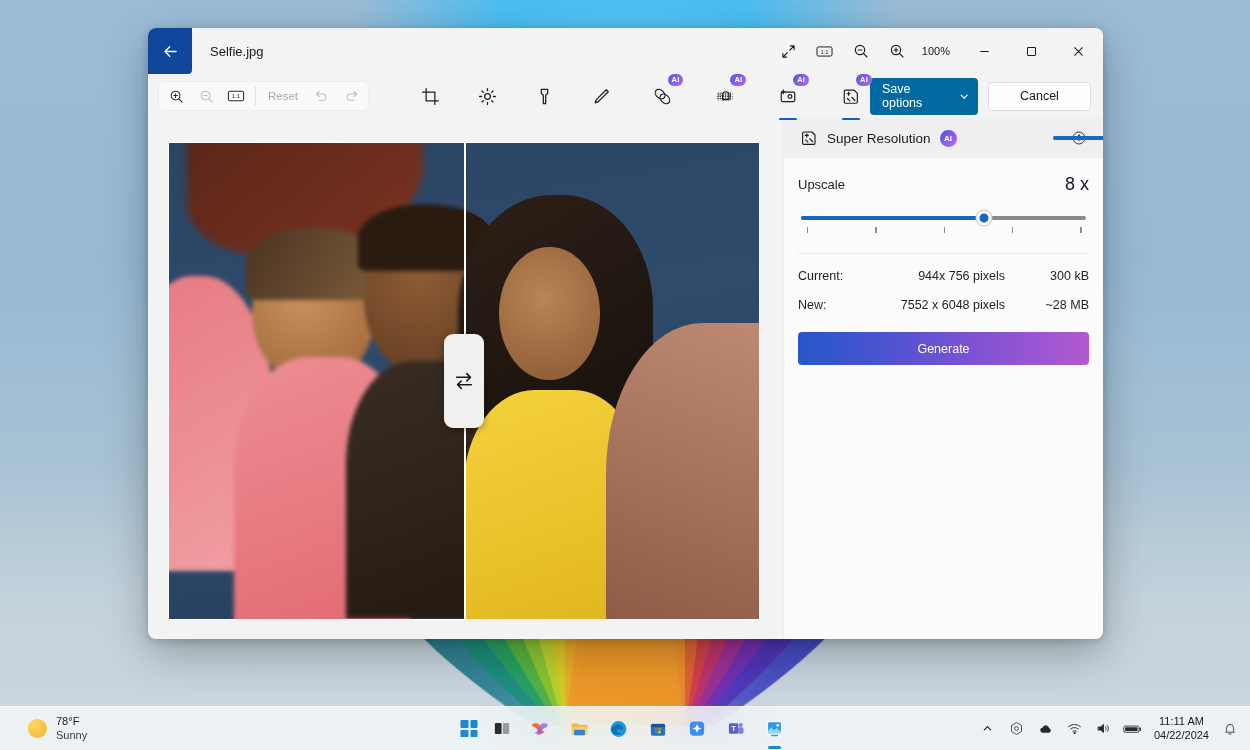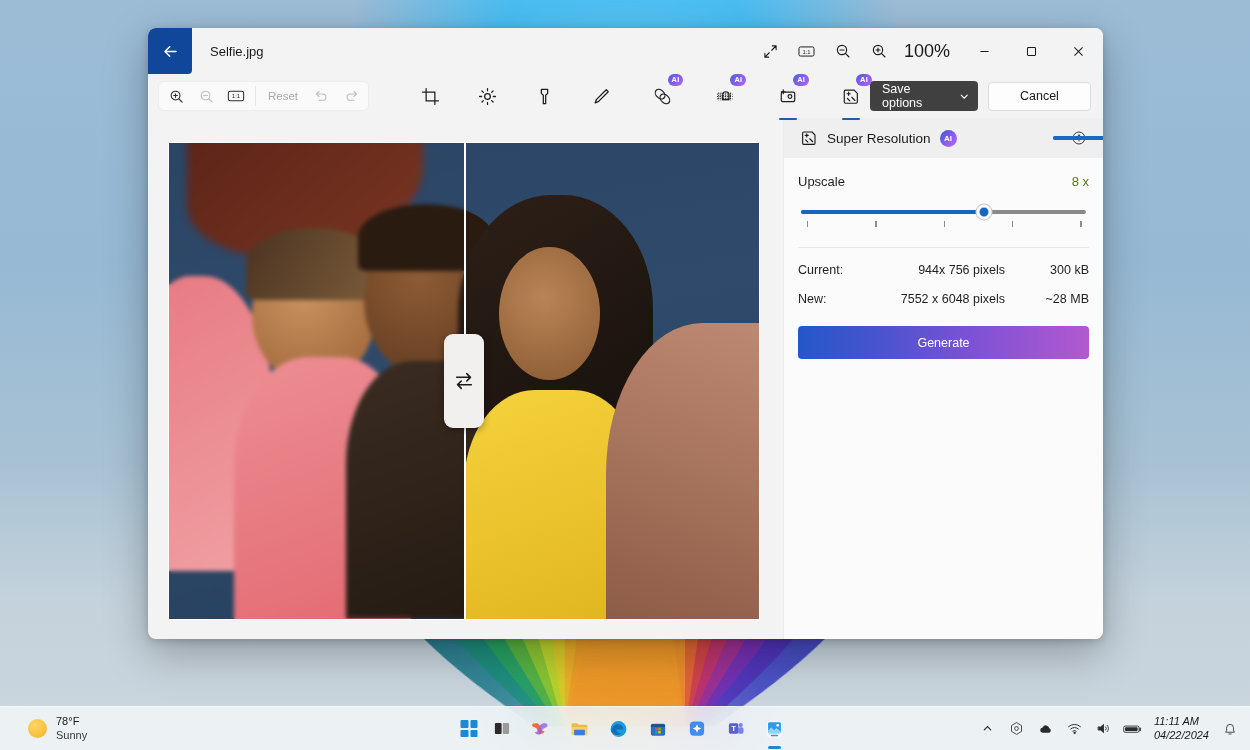--- a/index.html
+++ b/index.html
@@ -47,21 +47,21 @@
     width:44px; margin:0 0 0 0; background:#10479b; color:#fff;
     display:flex; align-items:center; justify-content:center;
     border-radius:0 0 4px 0; cursor:pointer;
   }
   .doc-title { display:flex; align-items:center; padding-left:18px; font-size:13px; color:#1a1a1a; flex:1; }
   .tb-right { display:flex; align-items:center; gap:2px; padding-right:2px; }
   .tb-ico {
     width:34px; height:34px; display:flex; align-items:center; justify-content:center;
     border-radius:4px; cursor:pointer; color:#1c1c1c;
   }
-  .zoom-pct { font-size:18px; color:#1a1a1a; padding:0 10px 0 6px; }
+  .zoom-pct { font-size:11px; color:#1a1a1a; padding:0 10px 0 6px; }
   .wbtn { width:45px; height:46px; display:flex; align-items:center; justify-content:center; cursor:pointer; color:#1a1a1a; }
 
   
   .cmdbar { height:44px; flex:0 0 44px; display:flex; align-items:center; padding:0 12px 0 10px; gap:0; background:#f3f3f3; }
   .grp {
     display:flex; align-items:center; background:#fafafa; border-radius:6px;
     border:1px solid #ececec; height:30px; padding:0 2px;
   }
   .cb-ico {
     width:30px; height:28px; display:flex; align-items:center; justify-content:center;
@@ -79,22 +79,22 @@
     background:linear-gradient(135deg,#4a62d8 0%,#8b5cf0 55%,#b36ae8 100%);
     color:#fff; font-size:7.5px; font-weight:700; letter-spacing:.2px;
     border-radius:9px; padding:2px 4px 2px 4px; line-height:1;
   }
   .tool .uline {
     position:absolute; bottom:-6px; left:50%; transform:translateX(-50%);
     width:18px; height:2.5px; border-radius:2px; background:#1b5fb5;
   }
   .spacer { flex:1; }
   .save-opts {
-    display:flex; align-items:center; gap:8px; background:#404040; color:#fff;
-    height:30px; border-radius:4px; padding:0 9px 0 12px; font-size:12.5px; cursor:pointer;
+    display:flex; align-items:center; gap:8px; background:#0369a1; color:#fff;
+    height:37px; border-radius:4px; padding:0 9px 0 12px; font-size:12.5px; cursor:pointer;
   }
   .cancel-btn {
     display:flex; align-items:center; justify-content:center; background:#fdfdfd; color:#1a1a1a;
     height:29px; min-width:103px; border:1px solid #dcdcdc; border-radius:4px; font-size:12.5px; cursor:pointer;
     margin-left:10px;
   }
 
   
   .wbody { flex:1; display:flex; min-height:0; }
   .canvas-col { flex:1; display:flex; flex-direction:row; min-width:0; }
@@ -138,21 +138,21 @@
   .panel-title { font-size:13.5px; color:#1a1a1a; }
   .ai-pill {
     background:linear-gradient(135deg,#3f58d6 0%,#8b5cf0 55%,#b66de9 100%);
     color:#fff; font-size:8px; font-weight:700; border-radius:50%;
     width:17px; height:17px; display:flex; align-items:center; justify-content:center;
   }
   .info-ico { margin-left:auto; width:24px; height:24px; display:flex; align-items:center; justify-content:center; cursor:pointer; color:#3a3a3a; }
   .panel-body { padding:16px 14px 0 14px; }
   .row { display:flex; align-items:center; justify-content:space-between; }
   .lbl { font-size:13px; color:#1f1f1f; }
-  .val { font-size:13px; color:#4d7c0f; }
+  .val { font-size:18px; color:#0f172a; }
   .uwrap { margin-top:16px; position:relative; height:22px; }
   .utrack { position:absolute; top:5px; left:3px; right:3px; height:4px; background:#8a8a8a; border-radius:2px; }
   .ufill { position:absolute; top:5px; left:3px; height:4px; background:#1667c4; border-radius:2px; }
   .uthumb { position:absolute; top:7px; width:15px; height:15px; border-radius:50%; background:#1667c4; border:3px solid #fbfbfb; box-shadow:0 0 0 1px #c9c9c9; transform:translate(-50%,-50%); cursor:pointer; }
   .tick { position:absolute; top:16px; width:1.5px; height:6px; background:#8d8d8d; }
   .hr { height:1px; background:#e8e8e8; margin:20px 0 0 0; }
   .info-row { display:flex; align-items:center; margin-top:15px; font-size:12.5px; color:#1f1f1f; }
   .info-row .c1 { width:92px; }
   .info-row .c2 { flex:1; text-align:right; padding-right:18px; }
   .info-row .c3 { width:66px; text-align:right; }
@@ -181,21 +181,21 @@
     display:flex; align-items:center; gap:8px; width:175px; height:28px;
     background:rgba(255,255,255,.92); border:1px solid rgba(190,200,210,.8);
     border-radius:15px; padding:0 5px 0 11px; cursor:text;
   }
   .search-ph { font-size:11.5px; color:#4d4d4d; flex:1; }
   .lotus { font-size:13px; }
   .tb-app { width:30px; height:30px; display:flex; align-items:center; justify-content:center; border-radius:5px; cursor:pointer; position:relative; }
   .tb-app.active::after { content:""; position:absolute; bottom:-5px; left:50%; transform:translateX(-50%); width:13px; height:3px; border-radius:2px; background:#1a8ad4; }
   .tray { position:absolute; right:10px; display:flex; align-items:center; gap:9px; }
   .tray-ico { width:20px; height:20px; display:flex; align-items:center; justify-content:center; cursor:pointer; color:#2a2a2a; }
-  .clock { text-align:left; line-height:1.25; font-size:11px; color:#1a1a1a; cursor:pointer; padding:0 2px;font-style:italic; }
+  .clock { text-align:center; line-height:1.25; font-size:11px; color:#1a1a1a; cursor:pointer; padding:0 2px; }
 </style>
 </head>
 <body>
 
 <div id="wallpaper">
   <div class="wp-sky"></div>
   <div class="wp-glow"></div>
   <div class="wp-bloom" id="bloom">
       <div class="petal" style="width: 101.486px; height: 293.617px; margin-left: -50.7431px; transform: rotate(-56deg); background: linear-gradient(rgb(31, 122, 140) 0%, rgba(31, 122, 140, 0.867) 55%, rgba(31, 122, 140, 0.533) 100%); z-index: 43;"></div>
       <div class="petal" style="width: 106.103px; height: 302.192px; margin-left: -53.0517px; transform: rotate(-48deg); background: linear-gradient(rgb(26, 143, 122) 0%, rgba(26, 143, 122, 0.867) 55%, rgba(26, 143, 122, 0.533) 100%); z-index: 44;"></div>

